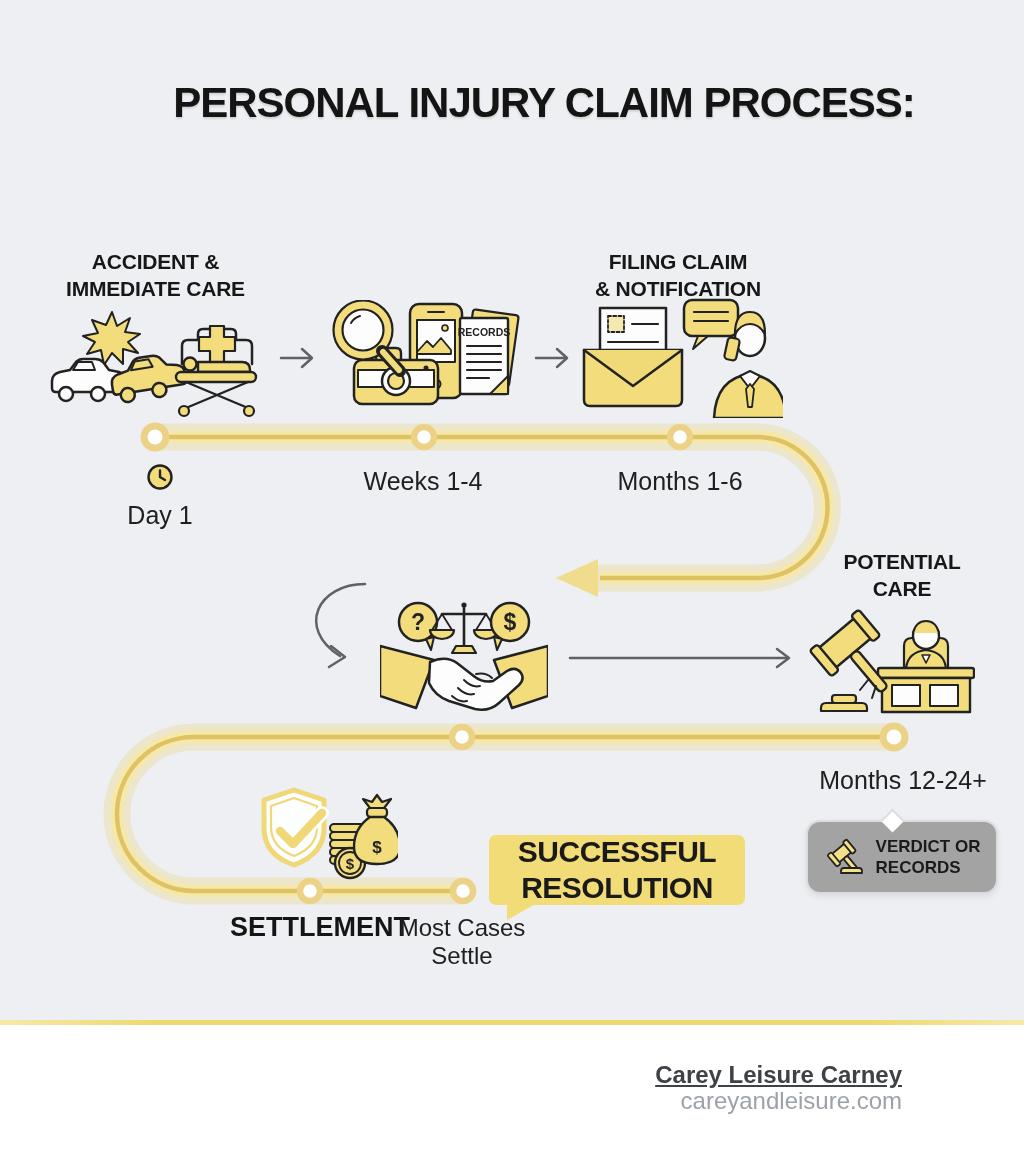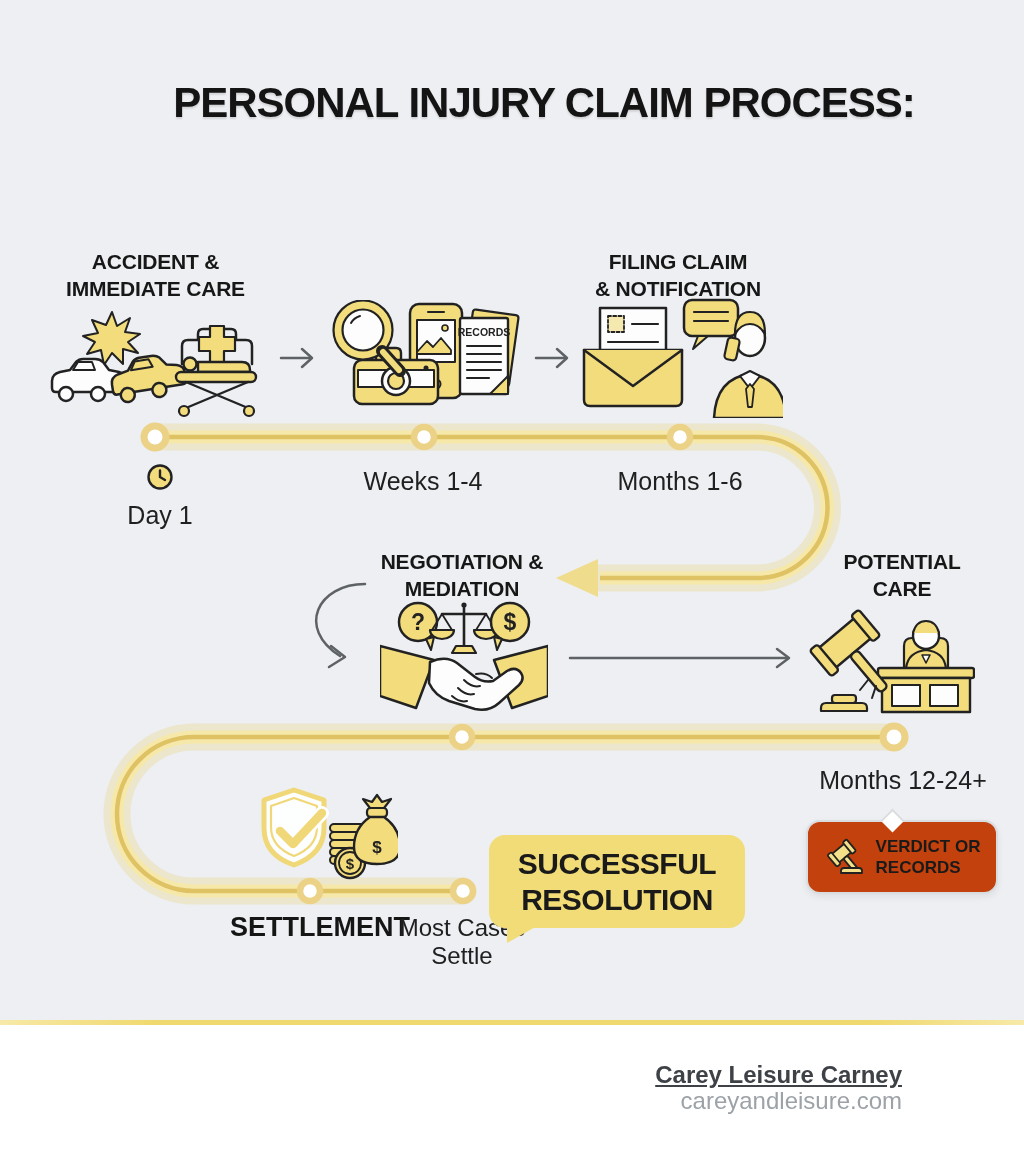--- a/index.html
+++ b/index.html
@@ -23,32 +23,32 @@
     text-align:center; font-size:25px; line-height:30px; color:#202020;
     display:flex; align-items:center; justify-content:center; gap:9px;flex-direction:column;
   }
   .settle-label {
     text-align:center; font-weight:bold; font-size:27px; color:#151515;
   }
   .most-cases {
     text-align:center; font-size:24px; line-height:28px; color:#202020;
   }
   .success-badge {
-    left:489px; top:835px; width:256px; height:93px;
-    background:#F2DC77; border-radius:16px;
+    left:489px; top:835px; width:256px; height:70px;
+    background:#F2DC77; border-radius:7px;
     display:flex; flex-direction:column; align-items:center; justify-content:center;
     font-weight:bold; font-size:30px; line-height:36px; color:#1A1A1A; letter-spacing:-0.5px;
   }
   .success-tail {
     position:absolute; left:18px; bottom:-15px; width:0; height:0;
     border-top:17px solid #F2DC77; border-right:30px solid transparent;
   }
   .verdict-badge {
     left:806px; top:820px; width:192px; height:74px;
-    background:#c2410c; border:2px solid #D9DDE0; border-radius:14px;
+    background:#a3a3a3; border:2px solid #D9DDE0; border-radius:14px;
     box-shadow:0 3px 7px rgba(0,0,0,0.07);
     display:flex; align-items:center; justify-content:center; gap:10px;
   }
   .verdict-pointer {
     position:absolute; top:-10px; left:76px; width:17px; height:17px;
     background:#FFFFFF; border-left:2px solid #D9DDE0; border-top:2px solid #D9DDE0;
     transform:rotate(45deg);
   }
   .verdict-text { font-weight:bold; font-size:17px; line-height:21px; color:#1A1A1A; }
   .footer-rule {
@@ -230,24 +230,20 @@
   <div class="abs time-label" style="left:95px;top:463px;width:130px">
     <svg width="28" height="28" viewBox="0 0 28 28">
       <circle cx="14" cy="14" r="11.5" fill="#F2DC7C" stroke="#222" stroke-width="2.4"></circle>
       <path d="M14,14 V7.5 M14,14 L19,17" fill="none" stroke="#222" stroke-width="2.4" stroke-linecap="round"></path>
     </svg>
     <span>Day 1</span>
   </div>
   <div class="abs time-label" style="left:343px;top:466px;width:160px">Weeks 1-4</div>
   <div class="abs time-label" style="left:600px;top:466px;width:160px">Months 1-6</div>
 
-  <div class="abs stage-title" style="left:342px;top:548px;width:240px">
-    <div>NEGOTIATION &amp;</div>
-    <div>MEDIATION</div>
-  </div>
   <div class="abs stage-title" style="left:792px;top:548px;width:220px">
     <div>POTENTIAL</div>
     <div>CARE</div>
   </div>
 
   <svg class="abs" style="left:380px;top:596px" width="168" height="120" viewBox="0 0 168 120">
     <g stroke="#222" stroke-linejoin="round" stroke-linecap="round">
 
       <g>
         <circle cx="38" cy="26" r="19" fill="#F2DC7C" stroke-width="2.5"></circle>

